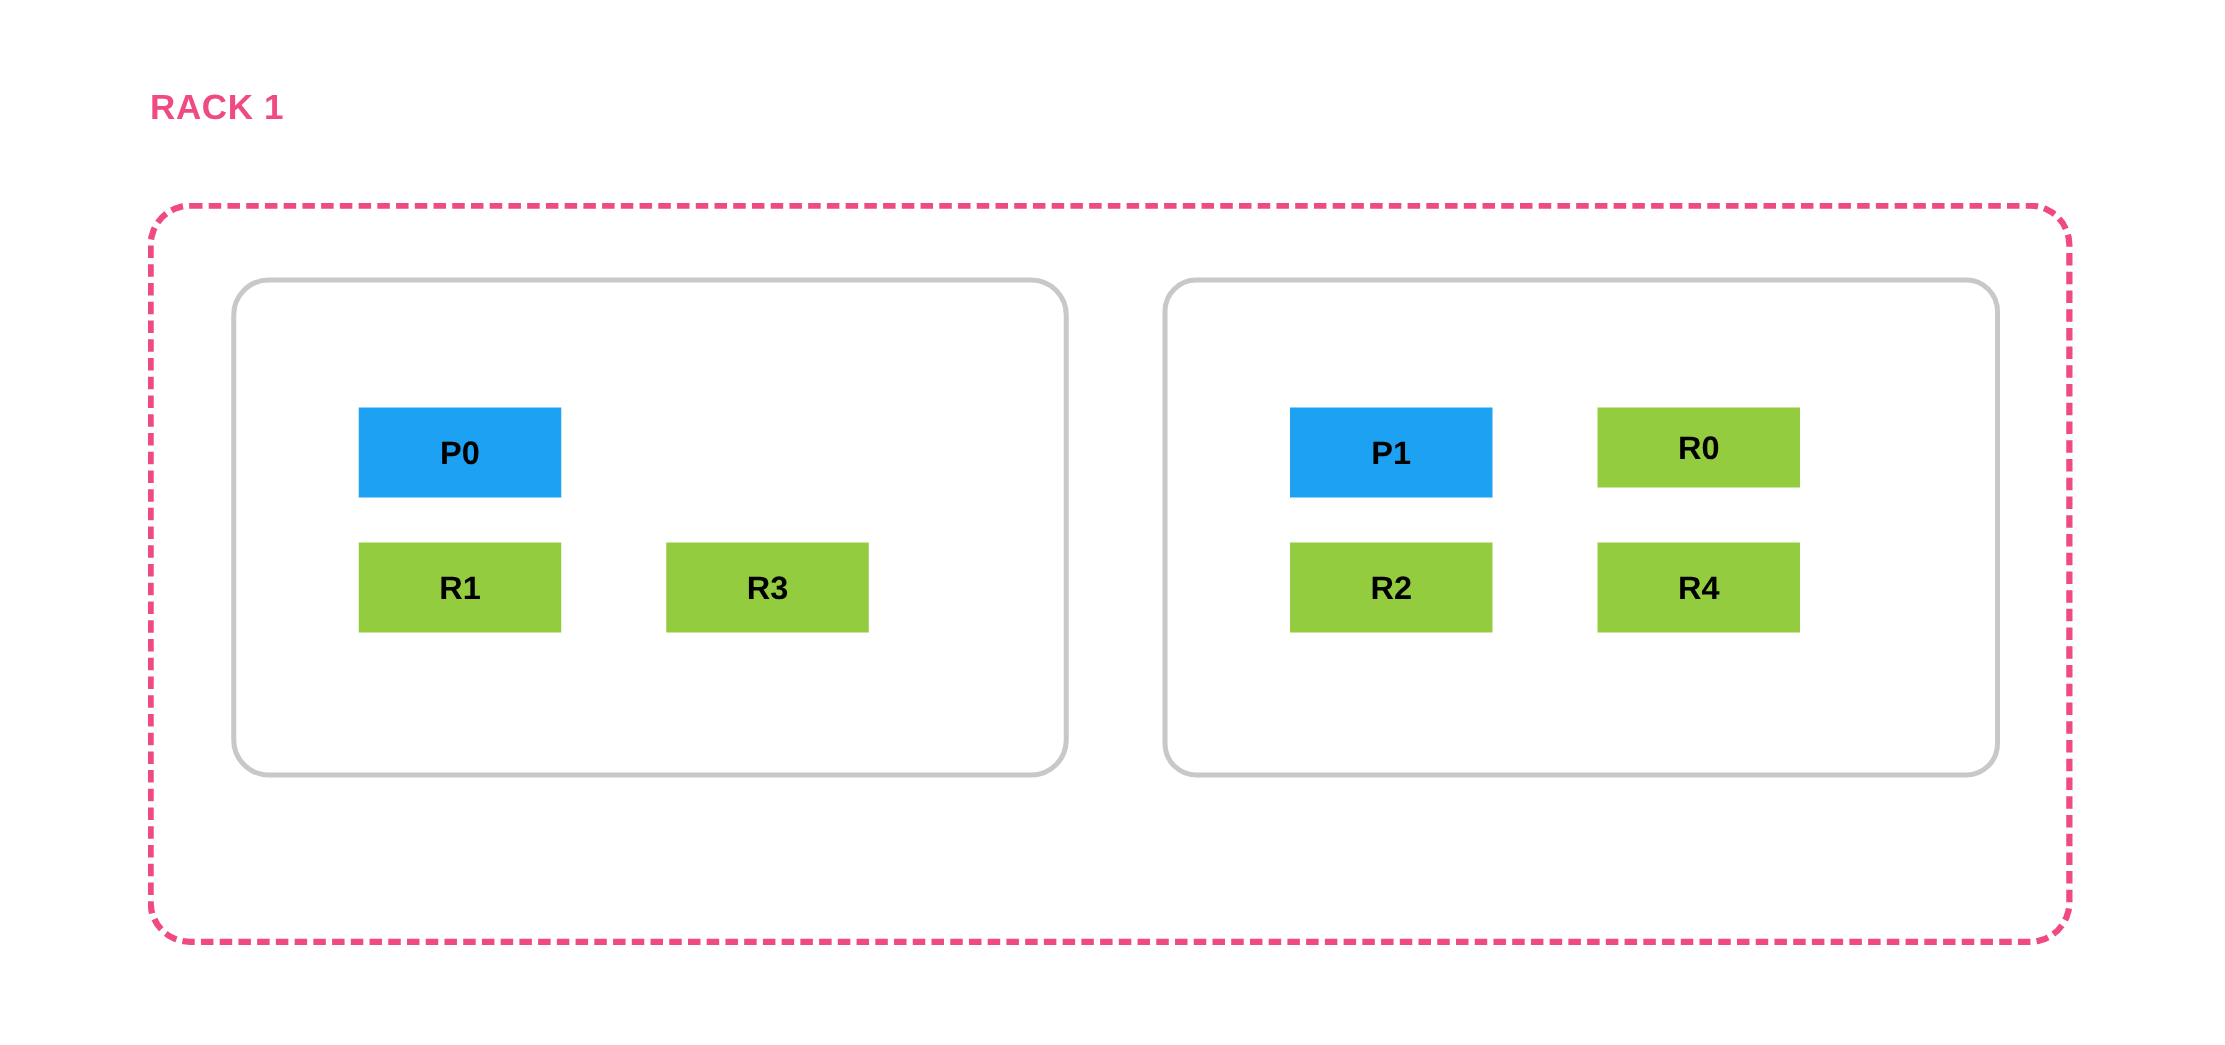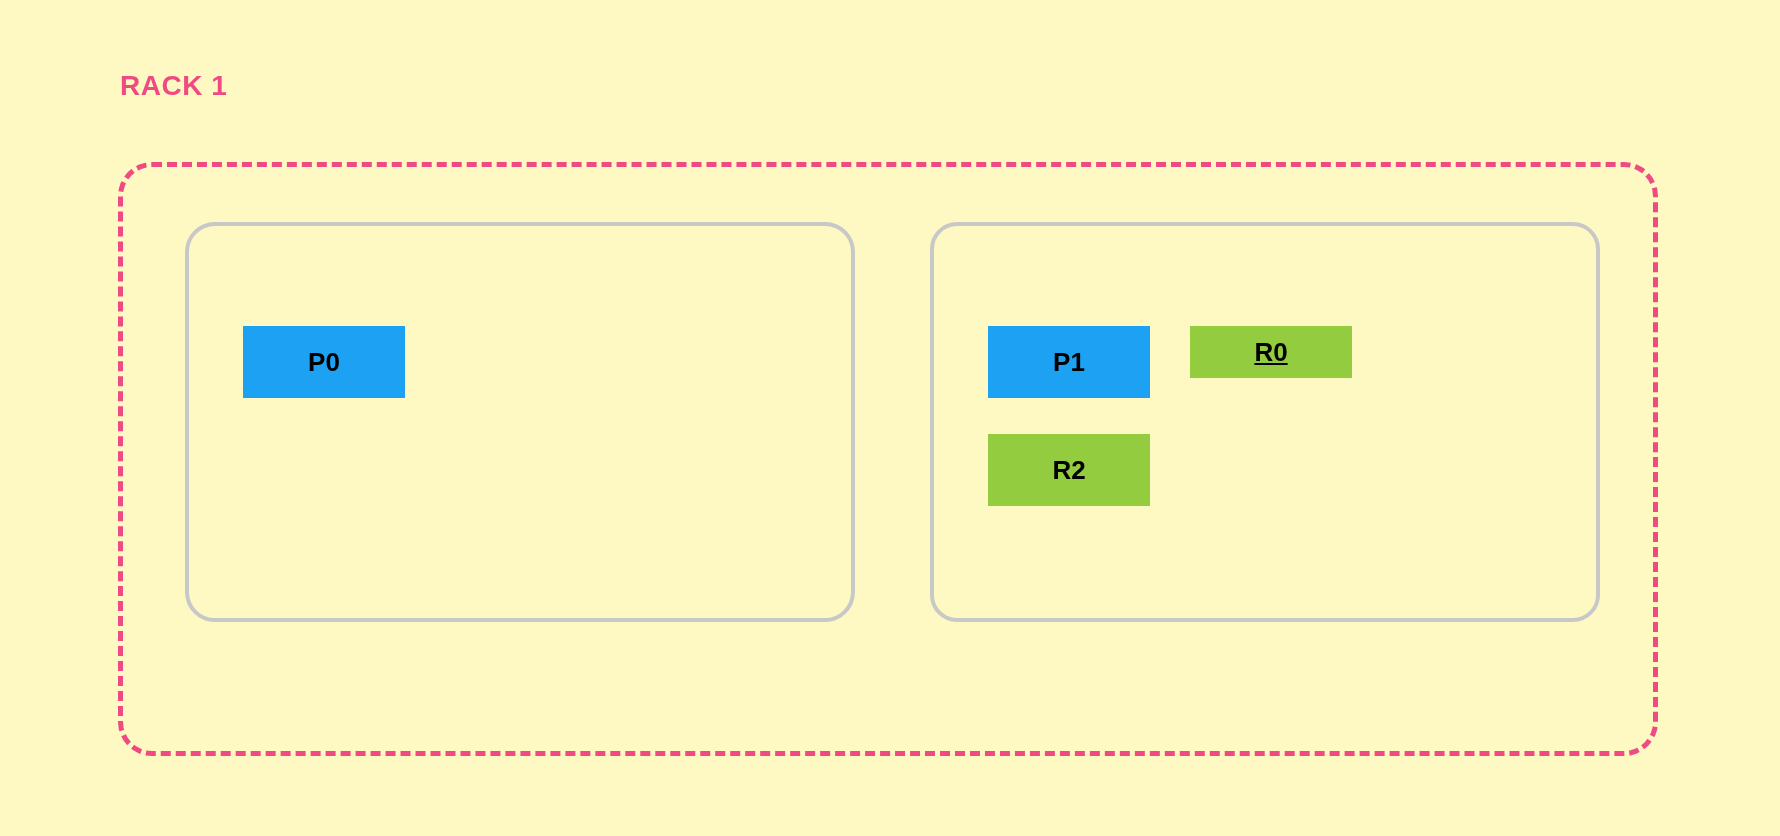--- a/index.html
+++ b/index.html
@@ -11,21 +11,21 @@
     width: 1780px;
     height: 836px;
     overflow: hidden;
     font-family: "Liberation Sans", sans-serif;
   }
 
   #stage {
     position: relative;
     width: 1780px;
     height: 836px;
-    background: #fef9c3;
+    background: #ffffff;
   }
 
   
   .rack-label {
     position: absolute;
     left: 120px;
     top: 72px;
     font-size: 28px;
     font-weight: bold;
     letter-spacing: 0.5px;
@@ -84,55 +84,61 @@
     width: 162px;
     height: 72px;
     display: flex;
     align-items: center;
     justify-content: center;
     font-size: 26px;
     font-weight: bold;
     color: #000000;
     line-height: 1;
     user-select: none;
+    margin-left: 44px;
   }
   .chip--partition { background: #1da1f2; }
   .chip--replica   { background: #94cc3f; }
 
   
-  .chip--short { height: 52px; text-decoration: underline; }
+  .chip--short { height: 64px; }
 </style>
 </head>
 <body>
 
 <div id="stage">
 
   <div class="rack-label">RACK 1</div>
 
   <div class="rack-boundary"></div>
 
   <div class="host host--left">
     <div class="host-rows">
 
       <div class="chip-row chip-row--top">
         <div class="chip chip--partition">P0</div>
       </div>
 
+      <div class="chip-row chip-row--bottom">
+        <div class="chip chip--replica">R1</div>
+        <div class="chip chip--replica">R3</div>
+      </div>
 
     </div>
   </div>
 
   <div class="host host--right">
     <div class="host-rows">
 
       <div class="chip-row chip-row--top">
         <div class="chip chip--partition">P1</div>
         <div class="chip chip--replica chip--short">R0</div>
       </div>
 
       <div class="chip-row chip-row--bottom">
         <div class="chip chip--replica">R2</div>
+        <div class="chip chip--replica">R4</div>
       </div>
 
     </div>
   </div>
 
 </div>
 
 </body></html>

